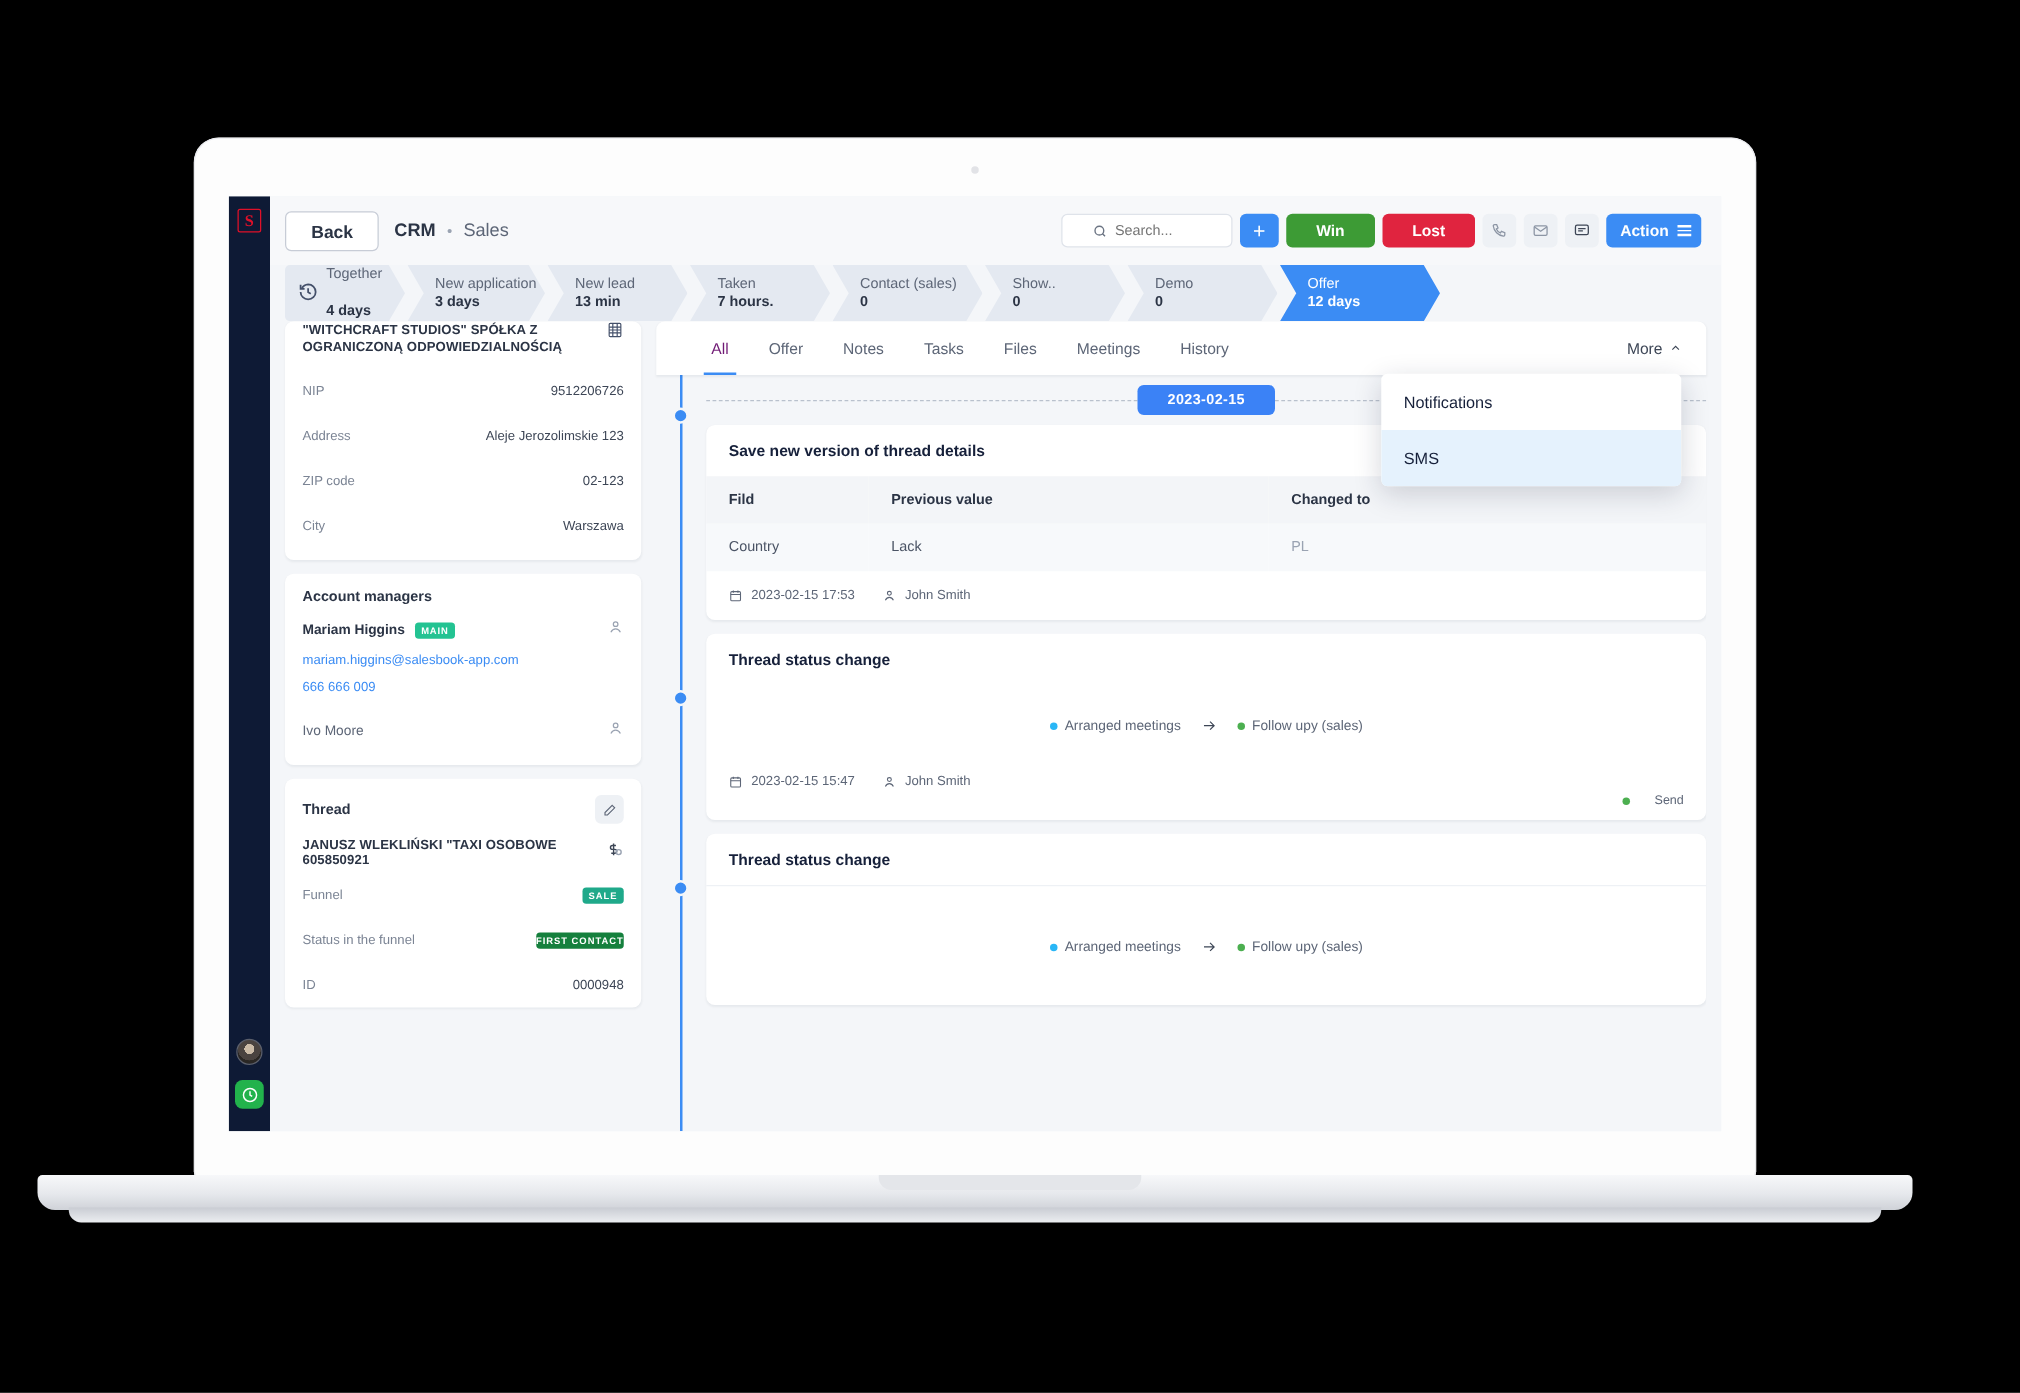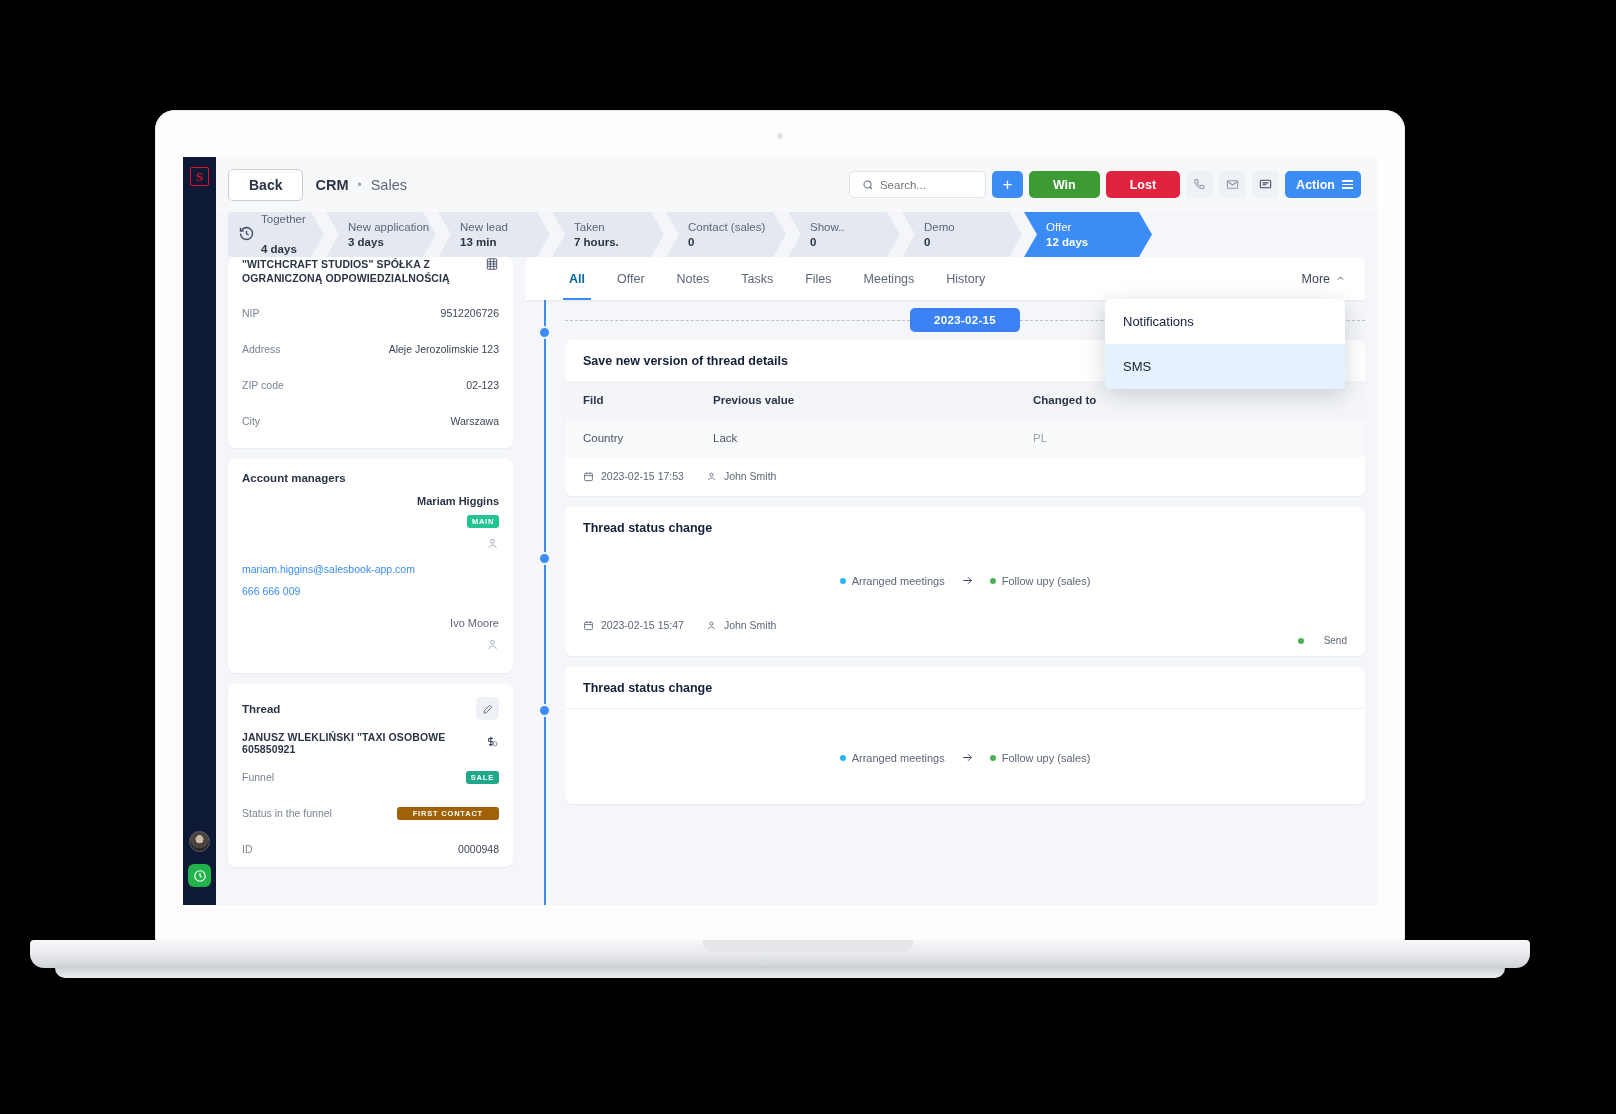--- a/index.html
+++ b/index.html
@@ -97,21 +97,21 @@
   }
   .crumbs { display: flex; align-items: center; gap: 9px; font-size: 14.5px; }
   .crumb-a { color: #2b3445; font-weight: 700; }
   .crumb-dot { color: #9aa3b2; font-size: 12px; }
   .crumb-b { color: #5d6personally; }
   .crumb-b { color: #5d6677; }
 
   .topbar-right { margin-left: auto; display: flex; align-items: center; gap: 6px; }
   .search {
     width: 137px; height: 27px; border: 1px solid #dfe3ea; border-radius: 5px; background: #fff;
-    display: flex; align-items: center; gap: 6px; padding: 0 12px;
+    display: flex; align-items: center; gap: 6px; padding: 0 24px;
   }
   .search svg { width: 12px; height: 12px; flex: none; }
   .search input {
     border: 0; outline: 0; font-size: 11.5px; color: #7b8494; width: 100%;
     font-family: "Liberation Sans", sans-serif; background: transparent;
   }
   .tb-plus {
     width: 31px; height: 27px; background: #3b8cf4; border-radius: 5px; border: 0;
     color: #fff; font-size: 17px; line-height: 1; display: flex; align-items: center;
     justify-content: center; cursor: pointer;
@@ -171,21 +171,21 @@
 
   .org-title-row { display: flex; align-items: flex-start; gap: 8px; padding: 0 14px 10px 14px; }
   .org-title { font-size: 10.5px; font-weight: 700; color: #2b3445; line-height: 14px; letter-spacing: .1px; }
   .org-icon { margin-left: auto; flex: none; }
   .org-icon svg { width: 14px; height: 14px; }
 
   .kv { display: flex; align-items: center; justify-content: space-between; padding: 0 14px; height: 36px; }
   .kv .k { font-size: 10.5px; color: #7b8494; }
   .kv .v { font-size: 10.5px; color: #3d4656; }
 
-  .am-row { display: flex; align-items: flex-end; gap: 8px; padding: 0 14px; flex-direction: column; }
+  .am-row { display: flex; align-items: center; gap: 8px; padding: 0 14px; }
   .am-name { font-size: 11px; font-weight: 700; color: #2b3445; }
   .am-name.soft { font-weight: 400; color: #5d6677; }
   .badge-main {
     background: #23c392; color: #fff; font-size: 7.5px; font-weight: 700;
     letter-spacing: .7px; padding: 2px 5px; border-radius: 3px;
   }
   .person-ic { margin-left: auto; }
   .person-ic svg { width: 13px; height: 13px; }
   .am-link { display: block; padding: 0 14px; font-size: 10.5px; color: #3b8cf4; text-decoration: none; }
 
@@ -198,21 +198,21 @@
   .rcol { flex: 1; min-width: 0; display: flex; flex-direction: column; padding-left: 12px; position: relative; }
 
   .tabs {
     background: #fff; border-radius: 7px 7px 0 0; height: 43px; display: flex; align-items: center;
     padding: 0 20px 0 28px; box-shadow: 0 1px 2px rgba(22,34,57,.06); flex: none; position: relative; z-index: 5;
   }
   .tab {
     font-size: 12.5px; color: #5d6677; padding: 0 16px; height: 43px; display: flex;
     align-items: center; cursor: pointer; position: relative;
   }
-  .tab.active { color: #0369a1; font-weight: 700; }
+  .tab.active { color: #701a75; font-weight: 400; }
   .tab.active:after {
     content: ""; position: absolute; left: 10px; right: 10px; bottom: 0; height: 2.5px; background: #3b8cf4;
   }
   .tab-more { margin-left: auto; display: flex; align-items: center; gap: 6px; font-size: 12.5px; color: #3d4656; cursor: pointer; }
   .chev { width: 9px; height: 9px; }
 
   .feed { flex: 1; position: relative; min-height: 0; overflow: hidden; padding-left: 40px; }
   .rail-line {
     position: absolute; left: 19px; top: 0; bottom: 0; width: 1.5px; background: #3b8cf4;
   }
@@ -460,21 +460,21 @@
                   </svg>
                 </span>
               </div>
               <div id="thread-rows">
                   <div class="kv">
                     <span class="k">Funnel</span>
                     <span style="background: rgb(31, 169, 138); color: rgb(255, 255, 255); font-size: 7.5px; font-weight: 700; letter-spacing: 0.8px; padding: 2px 5px; border-radius: 3px;">SALE</span>
                   </div>
                   <div class="kv">
                     <span class="k">Status in the funnel</span>
-                    <span style="background: #a16207; color: rgb(255, 255, 255); font-size: 7.5px; font-weight: 700; letter-spacing: 0.8px; padding: 2px 16px; border-radius: 3px; margin-left: 12px;">FIRST CONTACT</span>
+                    <span style="background: #15803d; color: rgb(255, 255, 255); font-size: 7.5px; font-weight: 700; letter-spacing: 0.8px; padding: 2px 0; border-radius: 3px; margin-left: 12px;">FIRST CONTACT</span>
                   </div>
                   <div class="kv">
                     <span class="k">ID</span>
                     <span class="v">0000948</span>
                   </div>
                 </div>
             </div>
 
           </div>
 

